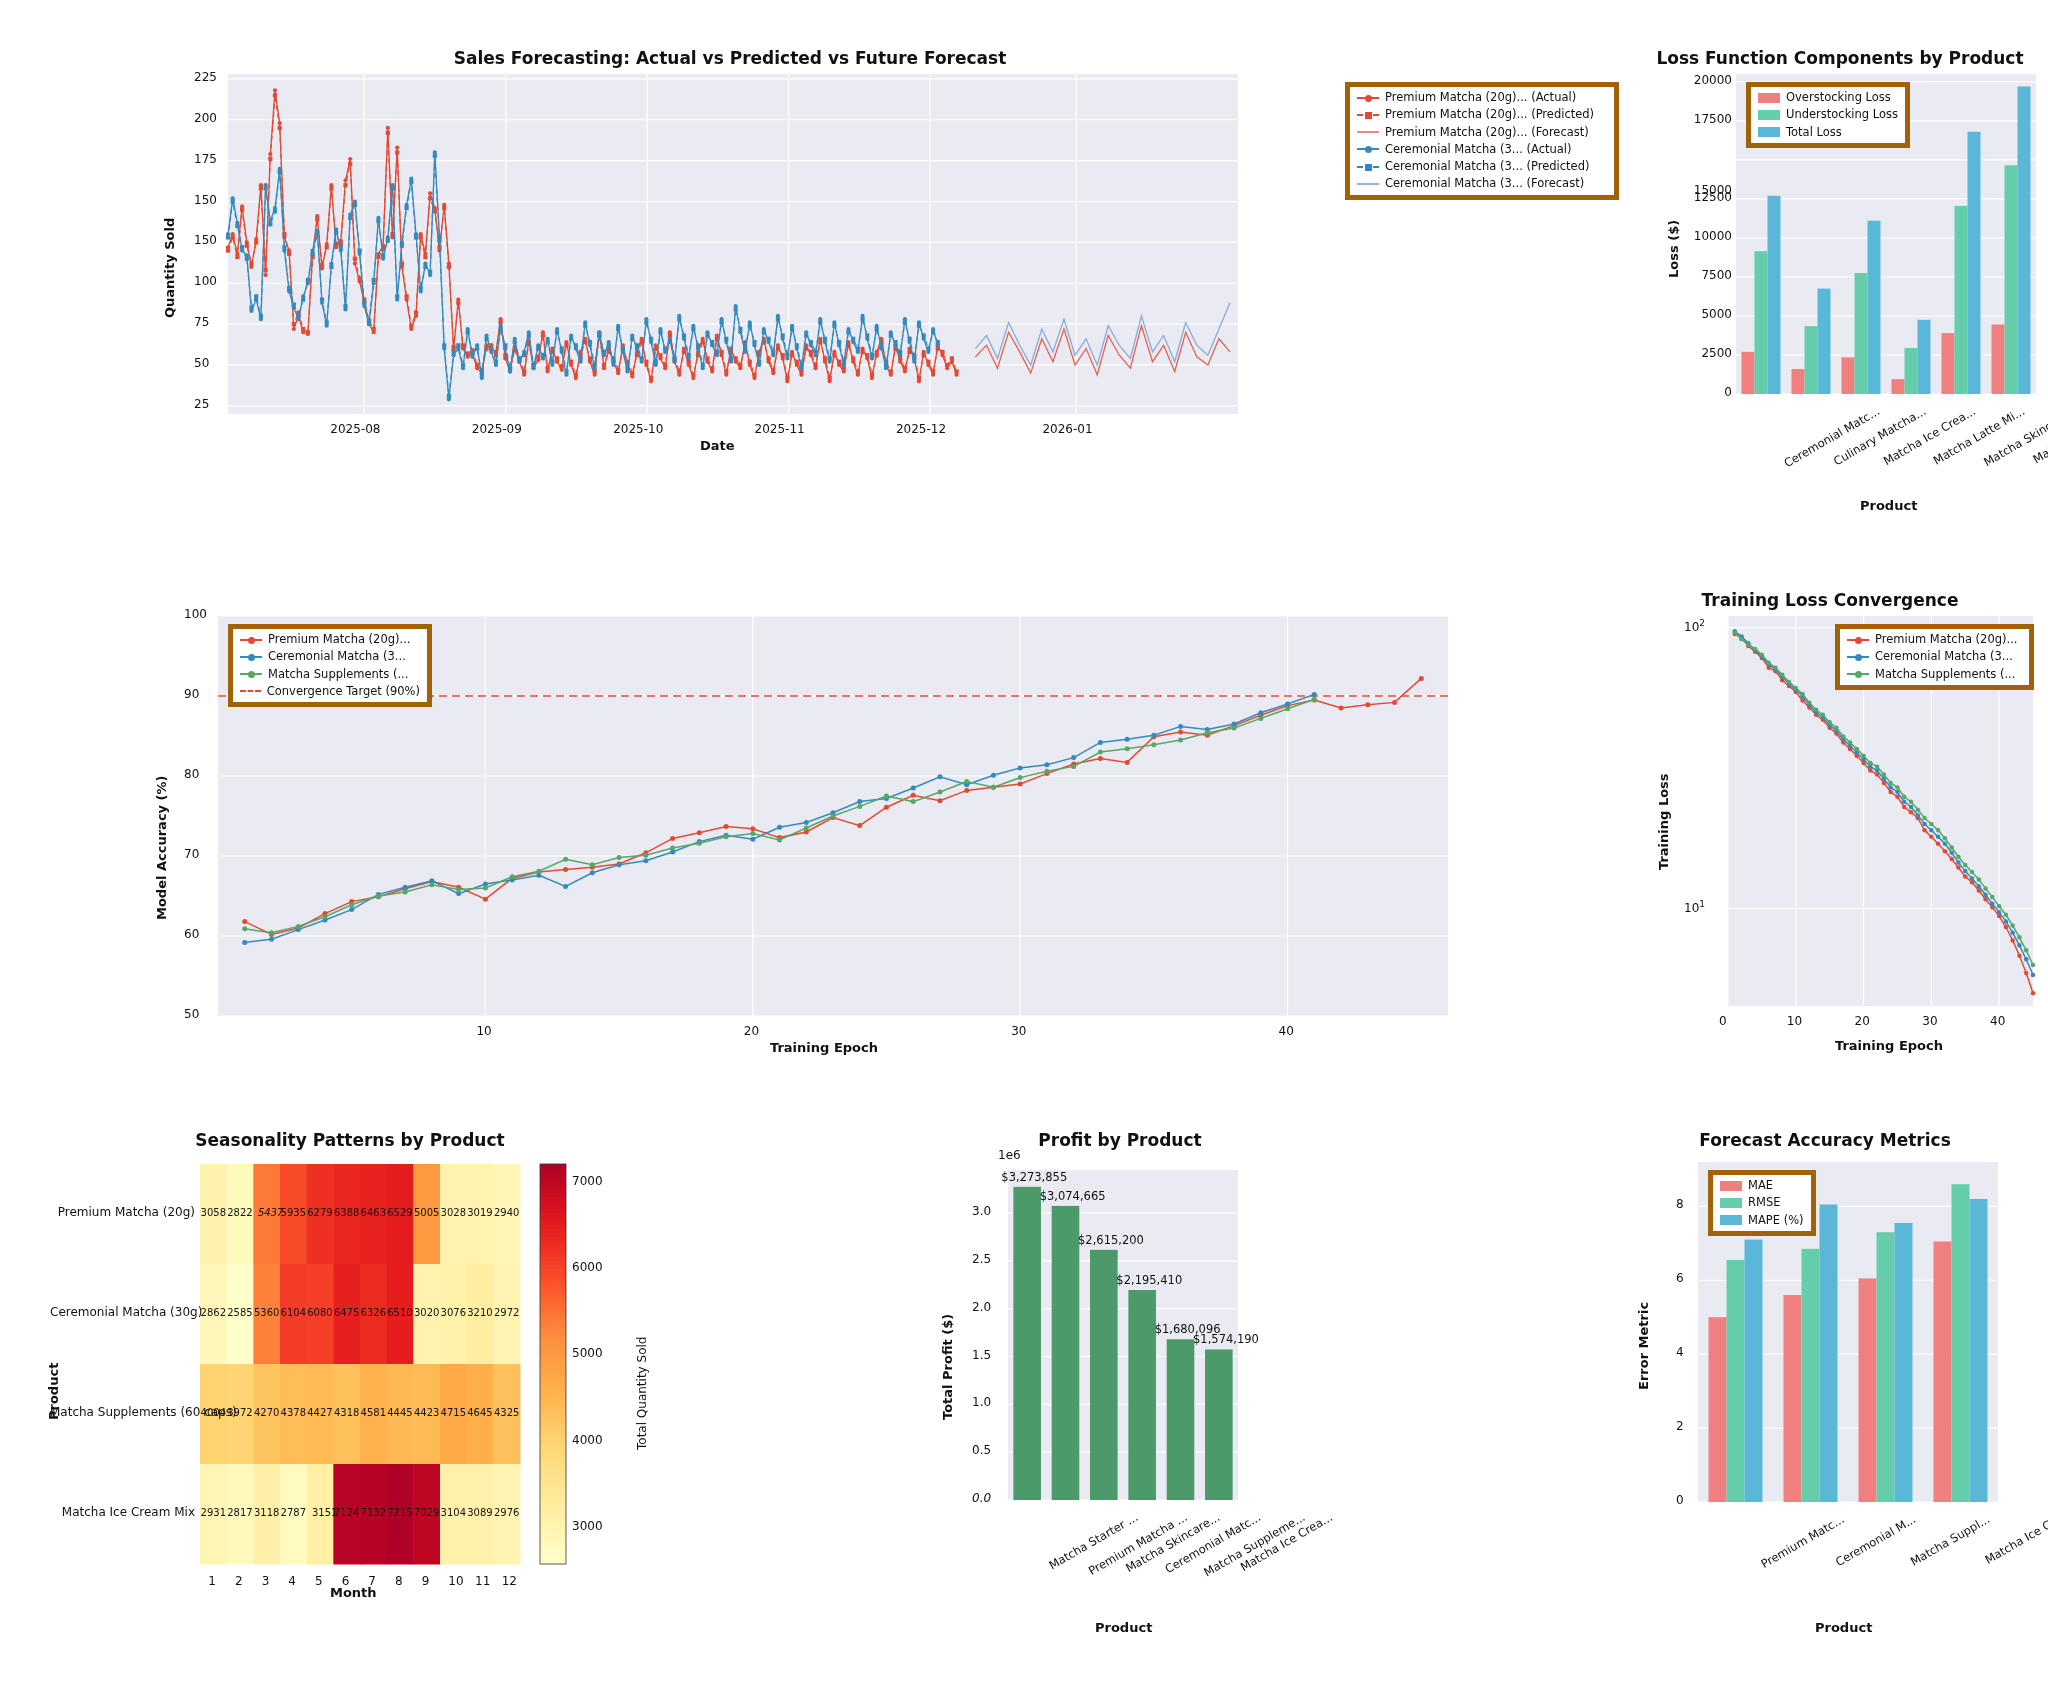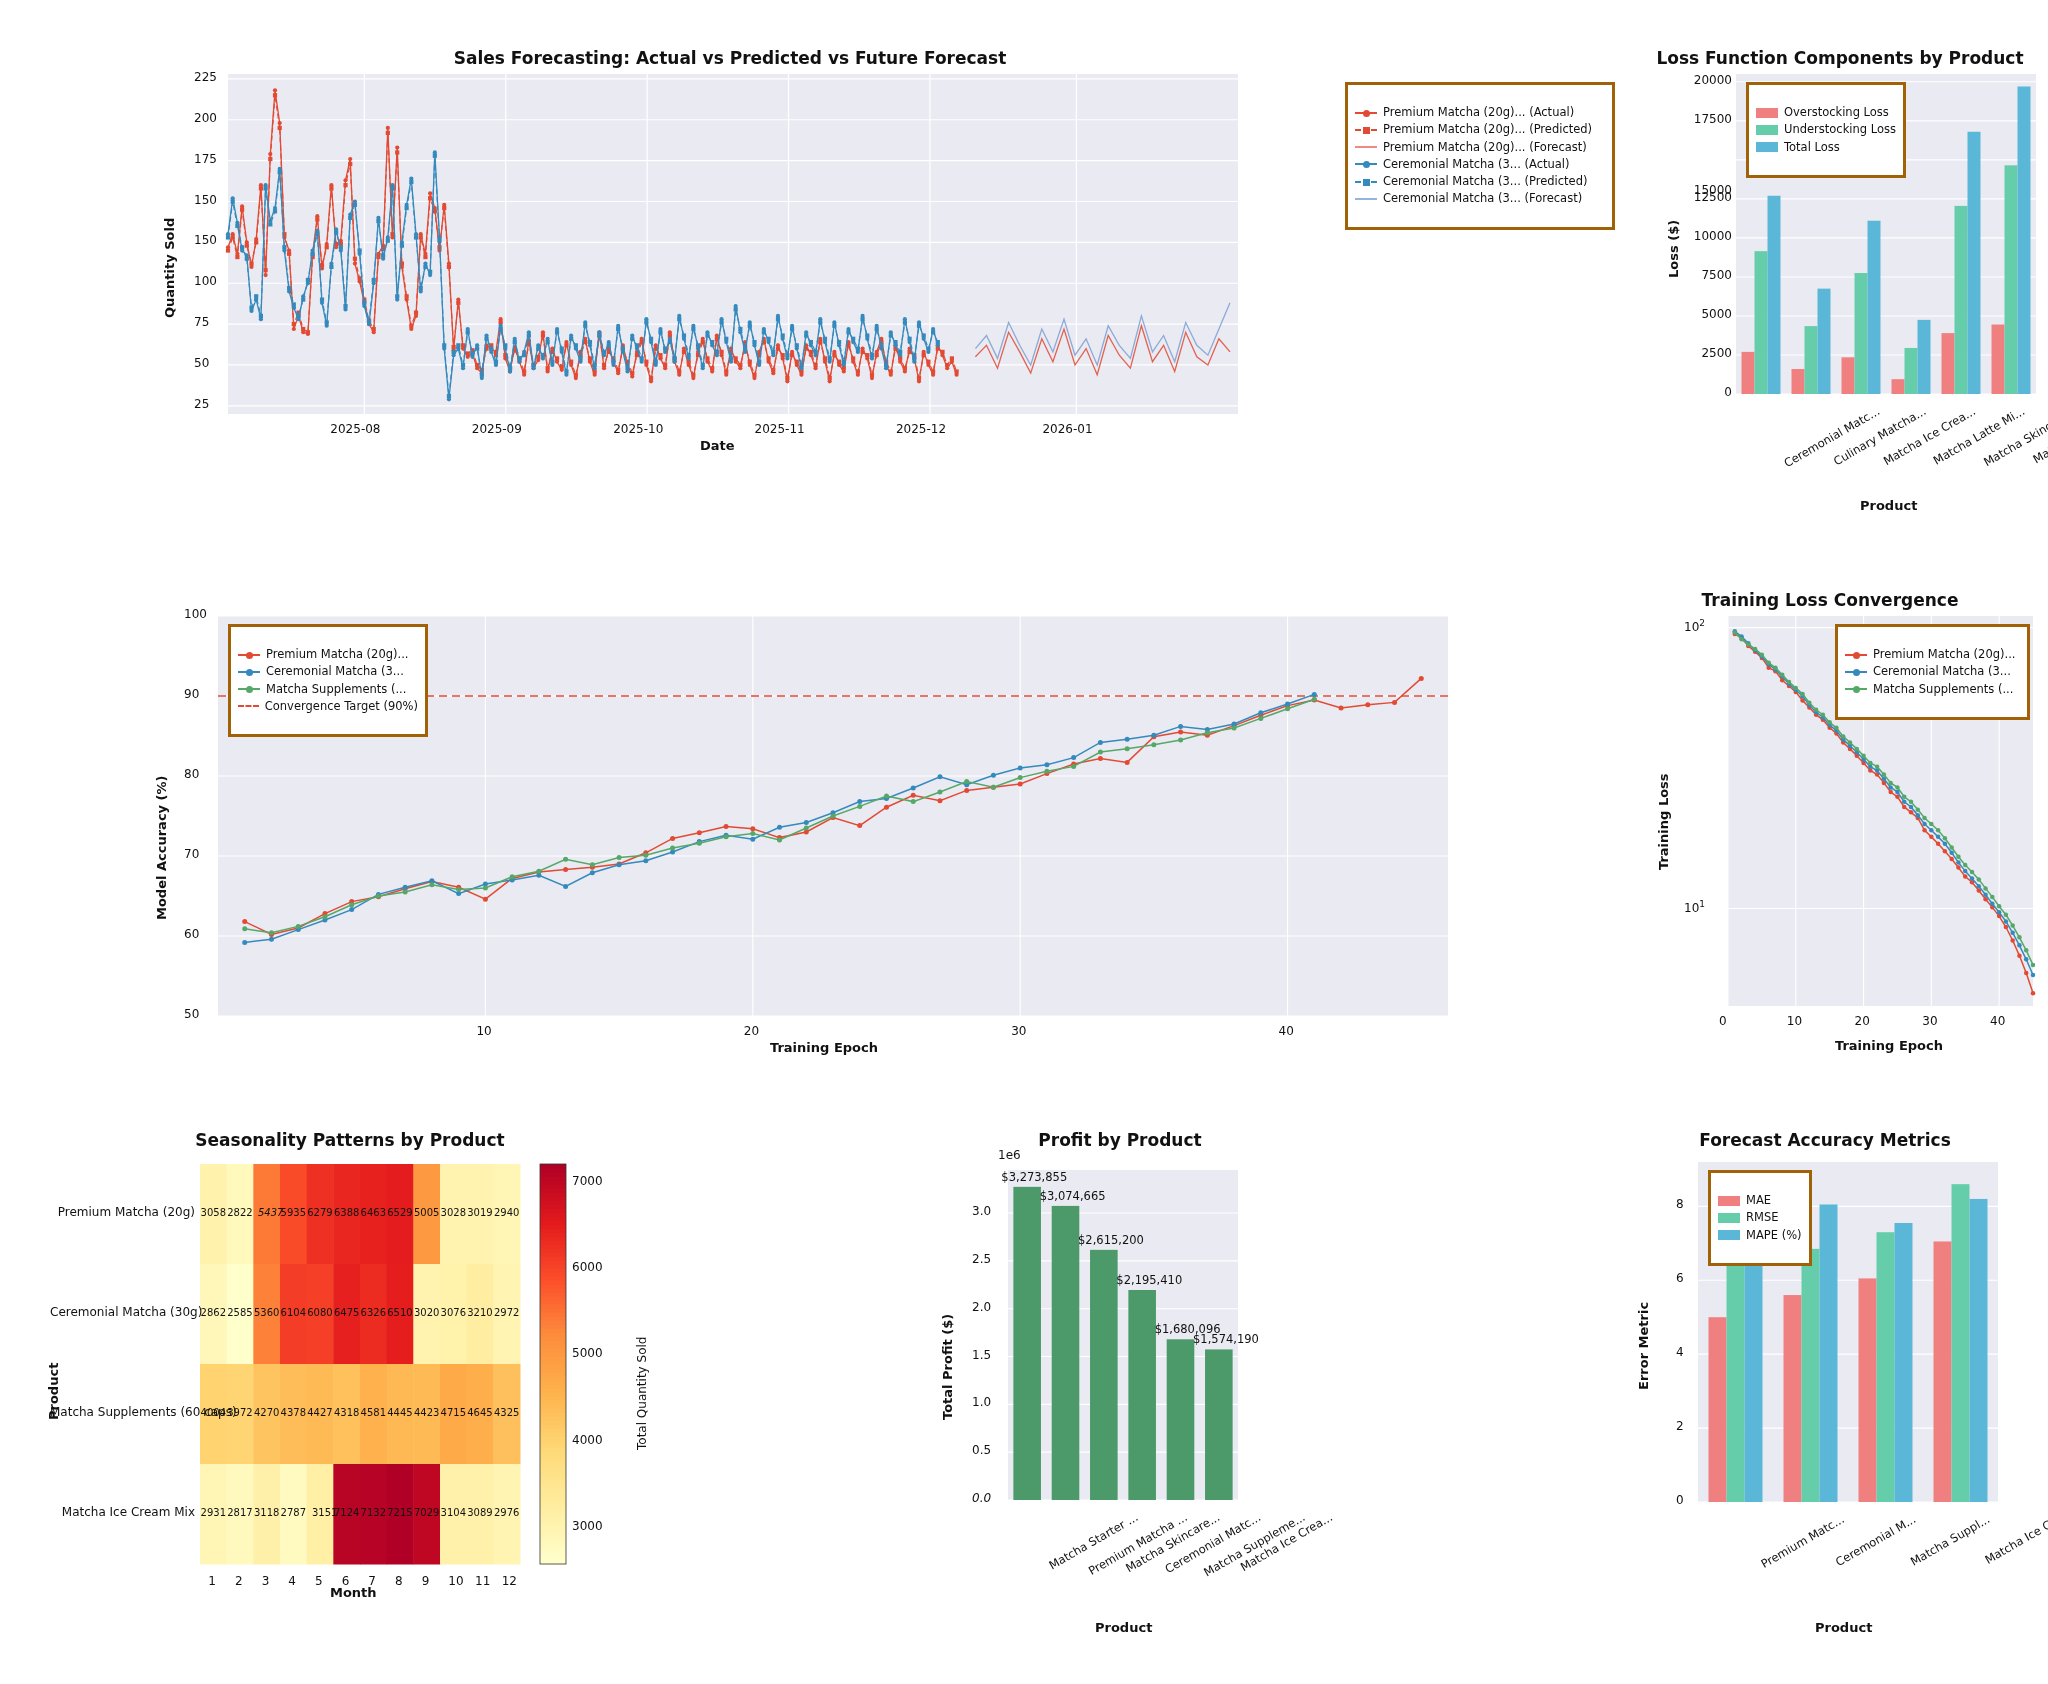--- a/index.html
+++ b/index.html
@@ -14,22 +14,22 @@
   }
   .panel{position:absolute;}
   .ptitle{
     position:absolute;width:100%;text-align:center;font-size:17px;font-weight:bold;top:0;
   }
   .axesbg{position:absolute;background:#eaeaf2;}
   .ticklabel{position:absolute;font-size:12px;color:#111;white-space:nowrap;}
   .axlabel{position:absolute;font-size:13px;font-weight:bold;color:#111;white-space:nowrap;}
   .vert{transform-origin:0 0;}
   .legendbox{
-    position:absolute;background:#ffffff;border:3px solid #a16207;
-    font-size:11.5px;padding:19px 7px;line-height:1.5;
+    position:absolute;background:#ffffff;border:5px solid #a16207;
+    font-size:11.5px;padding:2px 7px;line-height:1.5;
   }
   .legendbox .row{display:flex;align-items:center;gap:6px;white-space:nowrap;}
   .swatch{display:inline-block;width:22px;height:10px;}
   .lswatch{display:inline-block;width:22px;height:0;border-top-width:2px;border-top-style:solid;position:relative;}
   .lswatch .mk{position:absolute;left:8px;top:-4px;width:7px;height:7px;border-radius:50%;}
   .lswatch .mks{position:absolute;left:8px;top:-4px;width:7px;height:7px;}
   .hm-txt{position:absolute;font-size:10px;color:#111;text-align:center;}
   .rotlab{position:absolute;font-size:11.5px;white-space:nowrap;transform-origin:right top;transform:rotate(-30deg);text-align:right;}
   .barlabel{position:absolute;font-size:11.5px;font-weight:normal;white-space:nowrap;}
   svg{position:absolute;left:0;top:0;overflow:visible;}

